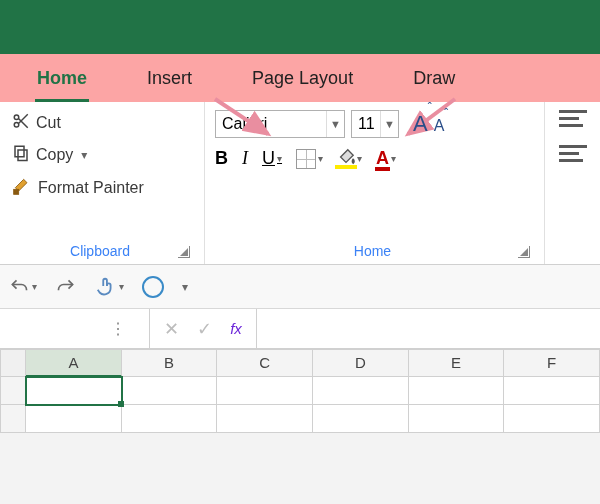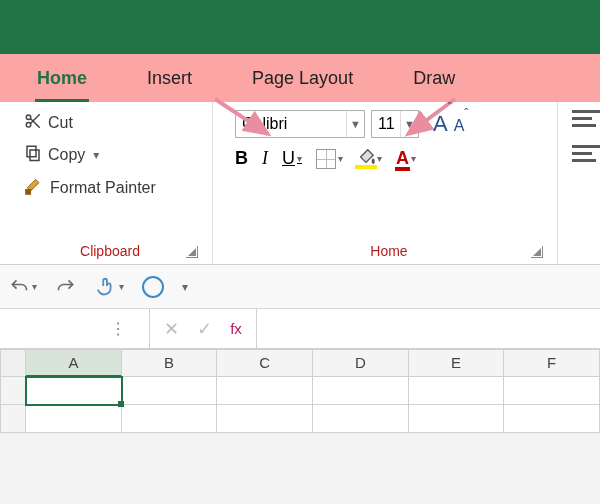--- a/index.html
+++ b/index.html
@@ -2,23 +2,23 @@
 <html><head>
 <meta charset="utf-8">
 <style>
   * { box-sizing: border-box; margin: 0; padding: 0; font-family: "Segoe UI", Arial, sans-serif; }
   body { background: #f3f3f3; width: 600px; height: 504px; overflow: hidden; }
   .titlebar { background: #217346; height: 54px; }
   .tabs { background: #fca5a5; padding: 14px 0 0 35px; display: flex; gap: 56px; font-size: 18px; color: #222; }
   .tab { padding: 0 2px 10px 2px; cursor: pointer; }
   .tab.active { color: #217346; font-weight: 600; border-bottom: 3px solid #217346; }
   .ribbon { background: #fff; border-bottom: 1px solid #d0d0d0; height: 163px; display: flex; position: relative; }
-  .group { border-right: 1px solid #e0e0e0; padding: 8px 14px 2px 10px; display: flex; flex-direction: column; margin-left: 12px; }
+  .group { border-right: 1px solid #e0e0e0; padding: 8px 14px 2px 10px; display: flex; flex-direction: column; }
   .group-content { flex: 1; }
-  .group-label { font-size: 14px; color: #b91c1c; text-align: center; padding: 3px 0; position: relative; }
+  .group-label { font-size: 14px; color: #3b82f6; text-align: center; padding: 3px 0; position: relative; }
   .dialog-launcher { position: absolute; right: 0; bottom: 4px; width: 12px; height: 12px; border: 1px solid #888; border-top: none; border-left: none; }
   .dialog-launcher::after { content: ""; position: absolute; right: 1px; bottom: 1px; border-right: 4px solid #888; border-bottom: 4px solid #888; border-top: 4px solid transparent; border-left: 4px solid transparent; width: 0; height: 0; } 
   .clip-list { display: inline-flex; flex-direction: column; gap: 6px; font-size: 16px; color: #3a3a3a; }
   .clip-item { display: flex; align-items: center; gap: 6px; cursor: pointer; padding: 2px; }
   .clip-item .caret { font-size: 12px; color: #666; margin-left: 2px; }
 
   
   .font-row { display: flex; align-items: center; gap: 6px; margin-bottom: 10px; }
   .combo { display: flex; align-items: center; border: 1px solid #b0b0b0; background: #fff; height: 28px; }
   .combo input { border: none; outline: none; padding: 0 6px; font-size: 16px; background: transparent; }
@@ -57,21 +57,21 @@
   .qat .qbtn{ display:flex; align-items:center; gap:2px; color:#6a6a6a; cursor:pointer;}
   .qat .caret{font-size:10px;}
   .ring{ width:22px; height:22px; border:2px solid #3a8bc8; border-radius:50%; }
 
   
   .fbar{ background:#fff; border-bottom:1px solid #d0d0d0; height:40px; display:flex; align-items:stretch;}
   .namebox{ width:150px; border-right:1px solid #d0d0d0; display:flex; align-items:center;}
   .namebox input{ border:none; outline:none; width:110px; padding:0 8px; font-size:15px;}
   .namebox .dd{ color:#888;}
   .fx-btns{ display:flex; align-items:center; gap:18px; padding:0 14px; color:#bdbdbd; font-size:18px;}
-  .fx-label{ font-size:15px; color:#be185d;}
+  .fx-label{ font-style:italic; font-size:15px; color:#6d28d9;}
   .formula-input{ flex:1; border:none; outline:none; border-left:1px solid #d0d0d0; padding:0 8px;}
 
   
   .grid{ background:#fff; }
   .col-headers{ display:flex; height:28px;}
   .corner{ width:30px; border:1px solid #d0d0d0; background:#f0f0f0;}
   .col-h{ width:111px; border:1px solid #d0d0d0; border-left:none; background:#f4f4f4; text-align:center; font-size:15px; color:#444; line-height:26px;}
   .col-h.sel{ background:#d8e4d8; border-bottom:2px solid #217346;}
   .row{ display:flex; height:28px;}
   .row-h{ width:30px; border:1px solid #d0d0d0; border-top:none; background:#f4f4f4;}

